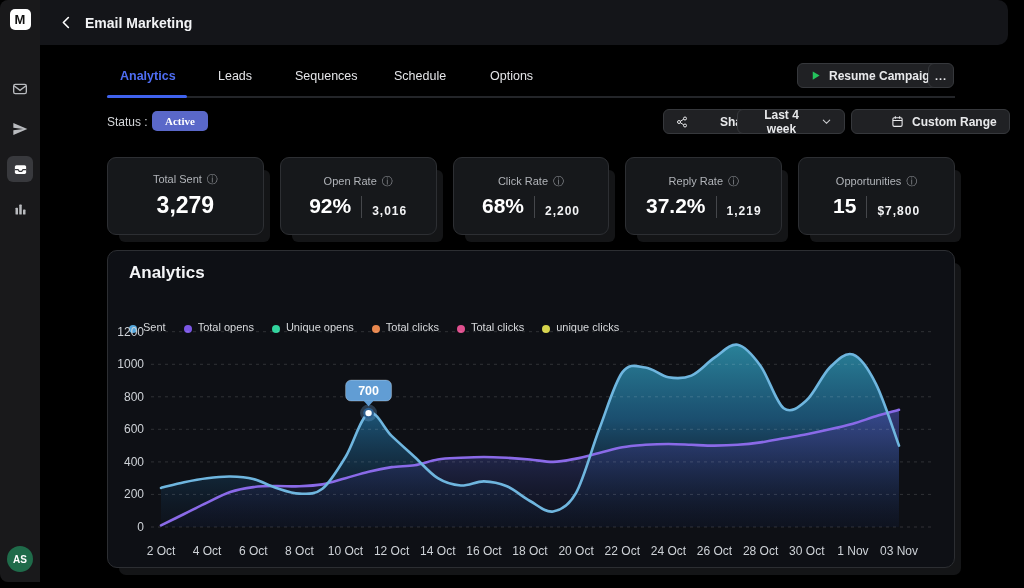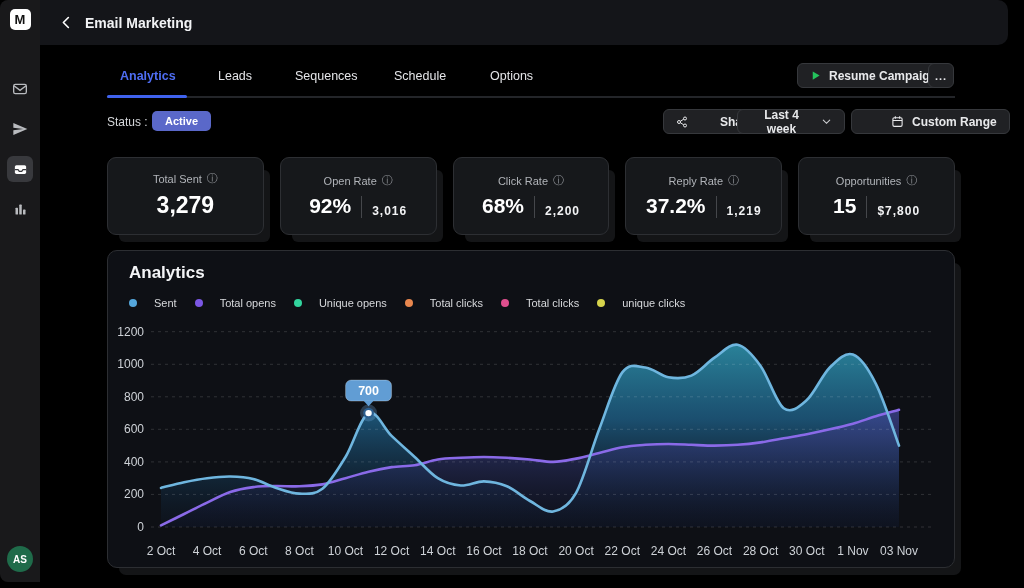--- a/index.html
+++ b/index.html
@@ -41,45 +41,45 @@
          font-size:12px; font-weight:600; display:flex; align-items:center; gap:8px;
          padding:0 12px; height:25px; cursor:pointer; font-family:inherit; }
   .resume-btn { position:absolute; left:797px; top:63px; }
   .more-btn { position:absolute; left:928px; top:63px; width:26px; justify-content:center; padding:0;
               letter-spacing:1px; font-size:11px; }
 
   
   .status-label { position:absolute; left:107px; top:115px; color:#d6d8db; font-size:12px; }
   .status-badge { position:absolute; left:152px; top:111px; height:20px; padding:0 13px;
                   background:#5a68c9; border-radius:5px; color:#fff; font-size:11px; font-weight:700;
-                  display:flex; align-items:center; cursor:pointer; }
+                  display:flex; align-items:center; cursor:pointer;font-family:Liberation Serif, serif; }
   .share-btn { position:absolute; left:663px; top:109px;gap:32px; }
   .range-dd { position:absolute; left:737px; top:109px; width:108px; justify-content:flex-end; }
   .custom-btn { position:absolute; left:851px; top:109px;padding-left:39px; }
 
   
   .stats-row { position:absolute; left:107px; top:157px; width:848px; height:78px; display:flex; gap:16px; }
   .stat-card { flex:1; background:#16181b; border:1px solid #2d2f33; border-radius:9px;
                box-shadow:9px 10px 0 -3px #141517;
                display:flex; flex-direction:column; align-items:center; justify-content:center; gap:7px; }
-  .stat-label-row { display:flex; align-items:flex-start; gap:5px; color:#b1b4b9; font-size:11px; }
+  .stat-label-row { display:flex; align-items:flex-end; gap:5px; color:#b1b4b9; font-size:11px; }
   .info-icon { color:#8e9196; font-size:11px; line-height:1; cursor:pointer; }
   .stat-value-row { display:flex; align-items:flex-end; gap:10px; }
   .stat-value { color:#fff; font-size:21px; font-weight:800; }
   .stat-value.solo { font-size:23px; }
   .stat-div { width:1px; height:22px; background:#45474b; }
   .stat-sub { color:#f2f3f5; font-size:12px; font-weight:700; letter-spacing:1px; }
 
   
   .chart-card { position:absolute; left:107px; top:250px; width:848px; height:318px;
                 background:#0e1015; border:1px solid #2c2e32; border-radius:10px;
                 box-shadow:9px 10px 0 -3px #141517; }
   .chart-title { position:absolute; left:21px; top:12px; color:#f4f5f7; font-size:17px; font-weight:700; }
   .legend { position:absolute; left:21px; top:46px; display:flex; gap:18px; }
-  .legend-item { display:flex; align-items:center; gap:17px; }
+  .legend-item { display:flex; align-items:flex-end; gap:6px;margin-top:24px; }
   .legend-dot { width:8px; height:8px; border-radius:50%; }
   .legend-label { color:#d7d9dc; font-size:11px; }
   #chart-svg { position:absolute; left:8px; top:65px; }
 </style>
 </head>
 <body>
 
 <div class="app">
 
   <aside class="sidebar">

